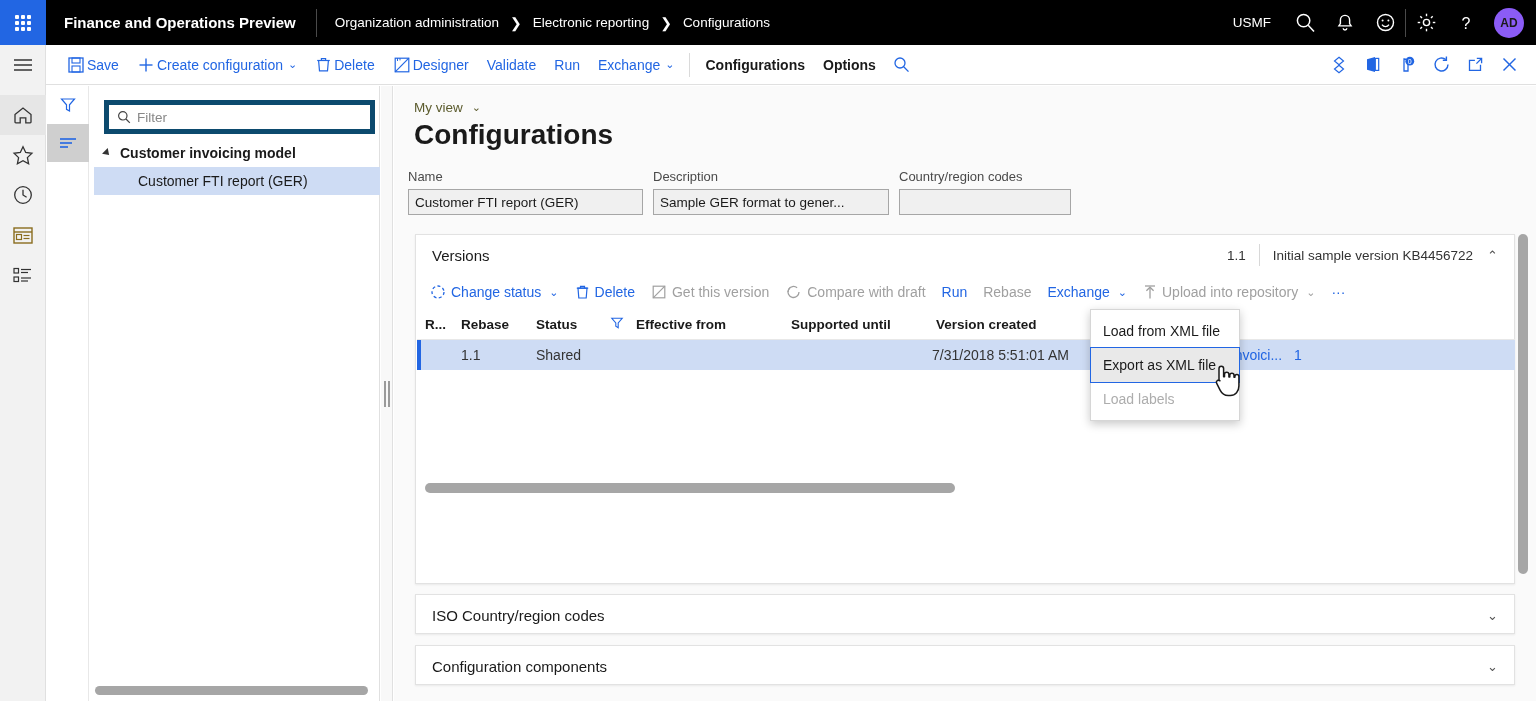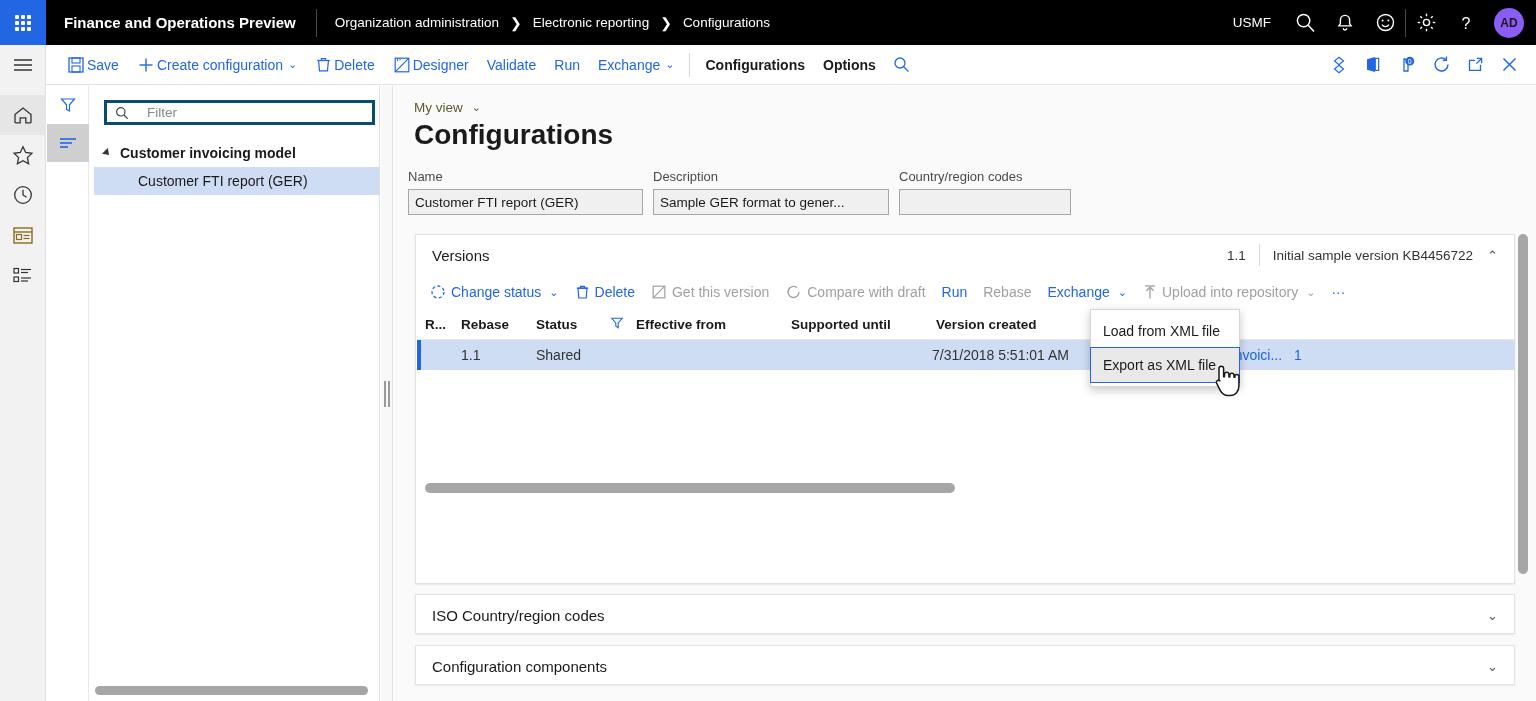--- a/index.html
+++ b/index.html
@@ -81,23 +81,23 @@
     position: absolute; left: 47px; top: 86px; width: 333px; height: 615px;
     background: #FFFFFF; border-right: 1px solid #E0E0E0;
   }
   .tp-sidebar {
     position: absolute; left: 0; top: 0; width: 42px; height: 615px;
     background: #FFFFFF; border-right: 1px solid #E8E8E8;
   }
   .tp-sb-btn { width: 42px; height: 38px; display: flex; align-items: center; justify-content: center; cursor: pointer; }
   .tp-sb-btn.sel { background: #CFCFCF; }
   .filterbox {
-    position: absolute; left: 57px; top: 14px; width: 271px; height: 25px;
-    border: 3px solid #0c4a6e; background: #FFFFFF;
-    display: flex; align-items: center; padding-left: 8px; cursor: text; gap: 12px;
+    position: absolute; left: 57px; top: 14px; width: 271px; height: 34px;
+    border: 5px solid #0c4a6e; background: #FFFFFF;
+    display: flex; align-items: center; padding-left: 8px; cursor: text;
   }
   .filterbox input {
     border: none; outline: none; font-size: 13.5px; font-family: inherit;
     color: #1a1a1a; width: 225px; margin-left: 6px; background: transparent;
   }
   .filterbox input::placeholder { color: #888; }
   .tree { position: absolute; left: 47px; top: 53px; width: 286px; }
   .tree-node {
     display: flex; align-items: center; height: 28px; font-size: 14px;
     color: #1a1a1a; padding-left: 10px; cursor: pointer;
@@ -630,20 +630,21 @@
     </div>
 
     <div class="main-vscroll">
         <i></i>
       </div>
   </div>
 
   <div class="menu">
     <div class="menu-item">Load from XML file</div>
     <div class="menu-item hl">Export as XML file</div>
+    <div class="menu-item dis">Load labels</div>
   </div>
 
   <div class="cursor-hand">
     <svg width="34" height="40" viewBox="0 0 34 40">
       <path d="M9 20.5V8.6a2.3 2.3 0 014.6 0v8.1h.9v-2.2a2.2 2.2 0 014.4 0v2.4h.9v-1.6a2.1 2.1 0 014.2 0v1.9h.9v-.7a2 2 0 014 0v9.6c0 5.2-3.4 9.4-8.6 9.4h-2.1c-4 0-6.4-2-8.1-5.4l-3.5-6.9a2.1 2.1 0 013.4-2.4z" fill="#ffffff" stroke="#1a1a1a" stroke-width="1.5" stroke-linejoin="round"></path>
     </svg>
   </div>
 
 </div>
 

